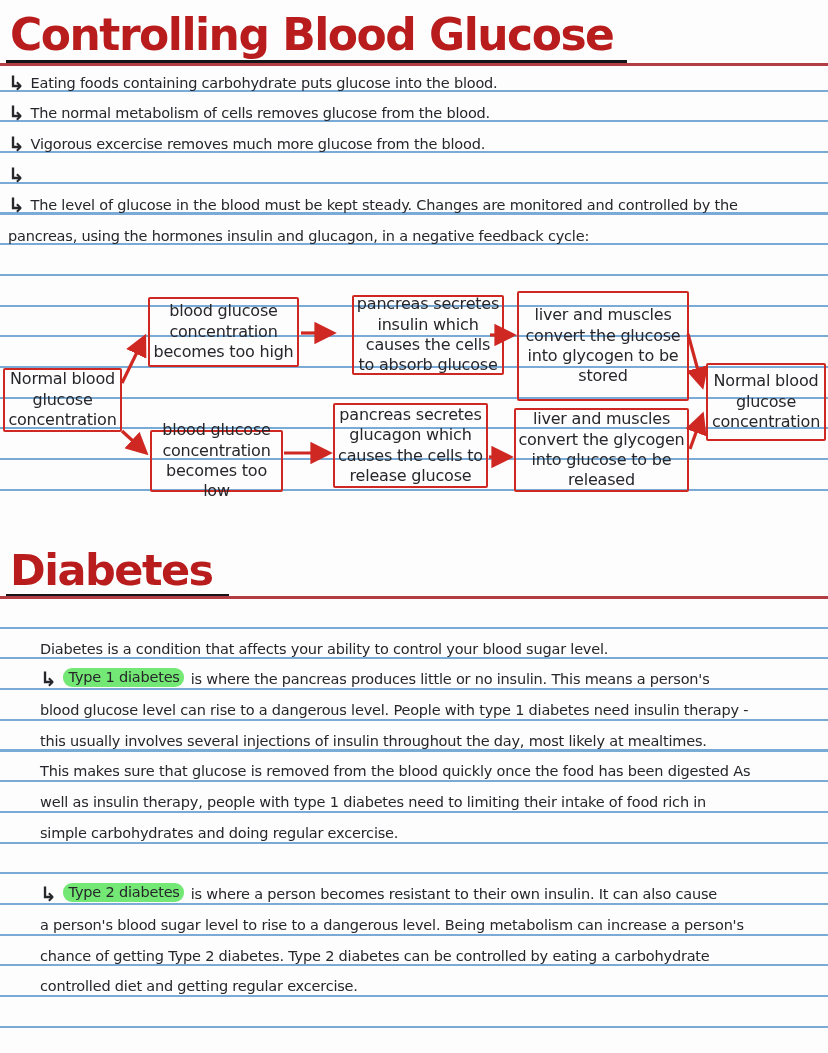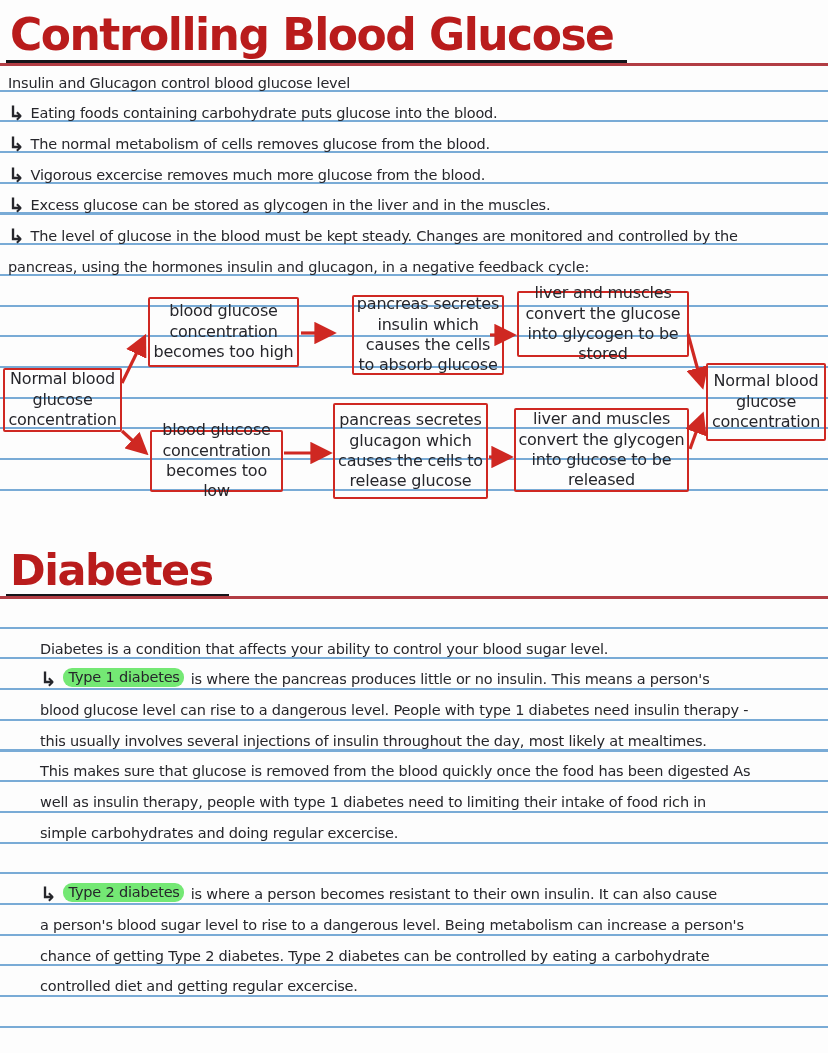--- a/index.html
+++ b/index.html
@@ -56,54 +56,50 @@
   #flow-arrows{position:absolute;top:0;left:0;width:828px;height:215px;}
   .fbox{
     position:absolute;border:2.5px solid var(--flow-red);
     display:flex;align-items:center;justify-content:center;
     text-align:center;font-size:16px;line-height:1.28;
     letter-spacing:-0.2px;padding:1px 2px;border-radius:2px;
   }
   #fbox-a{left:3px;top:83px;width:119px;height:64px;}
   #fbox-b{left:148px;top:12px;width:151px;height:70px;}
   #fbox-c{left:352px;top:10px;width:152px;height:80px;}
-  #fbox-d{left:517px;top:6px;width:172px;height:66px;}
+  #fbox-d{left:517px;top:6px;width:172px;height:110px;}
   #fbox-e{left:150px;top:145px;width:133px;height:62px;}
-  #fbox-f{left:333px;top:118px;width:155px;height:96px;}
+  #fbox-f{left:333px;top:118px;width:155px;height:85px;}
   #fbox-g{left:514px;top:123px;width:175px;height:84px;}
   #fbox-h{left:706px;top:78px;width:120px;height:78px;}
 </style>
 </head>
 <body>
 
 <div class="rule-area" id="rules-top"></div>
 <div class="rule-area" id="rules-bottom"></div>
 
 <div class="big-title" id="title1">Controlling Blood Glucose</div>
 <div class="red-rule" id="red-rule-1"></div>
 
 <div class="textblock" id="block-top">
   <div class="tl">
-      <span>Insulin and Glucagon control blood glucose level</span>
-    </div>
-  <div class="tl">
       <span class="bl">↳</span>
       <span>Eating foods containing carbohydrate puts glucose into the blood.</span>
     </div>
   <div class="tl">
       <span class="bl">↳</span>
       <span>The normal metabolism of cells removes glucose from the blood.</span>
     </div>
   <div class="tl">
       <span class="bl">↳</span>
       <span>Vigorous excercise removes much more glucose from the blood.</span>
     </div>
   <div class="tl">
       <span class="bl">↳</span>
-      <span>Excess glucose can be stored as glycogen in the liver and in the muscles.</span>
     </div>
   <div class="tl">
       <span class="bl">↳</span>
       <span>The level of glucose in the blood must be kept steady. Changes are monitored and controlled by the</span>
     </div>
   <div class="tl">
       <span>pancreas, using the hormones insulin and glucagon, in a negative feedback cycle:</span>
     </div>
 </div>
 

